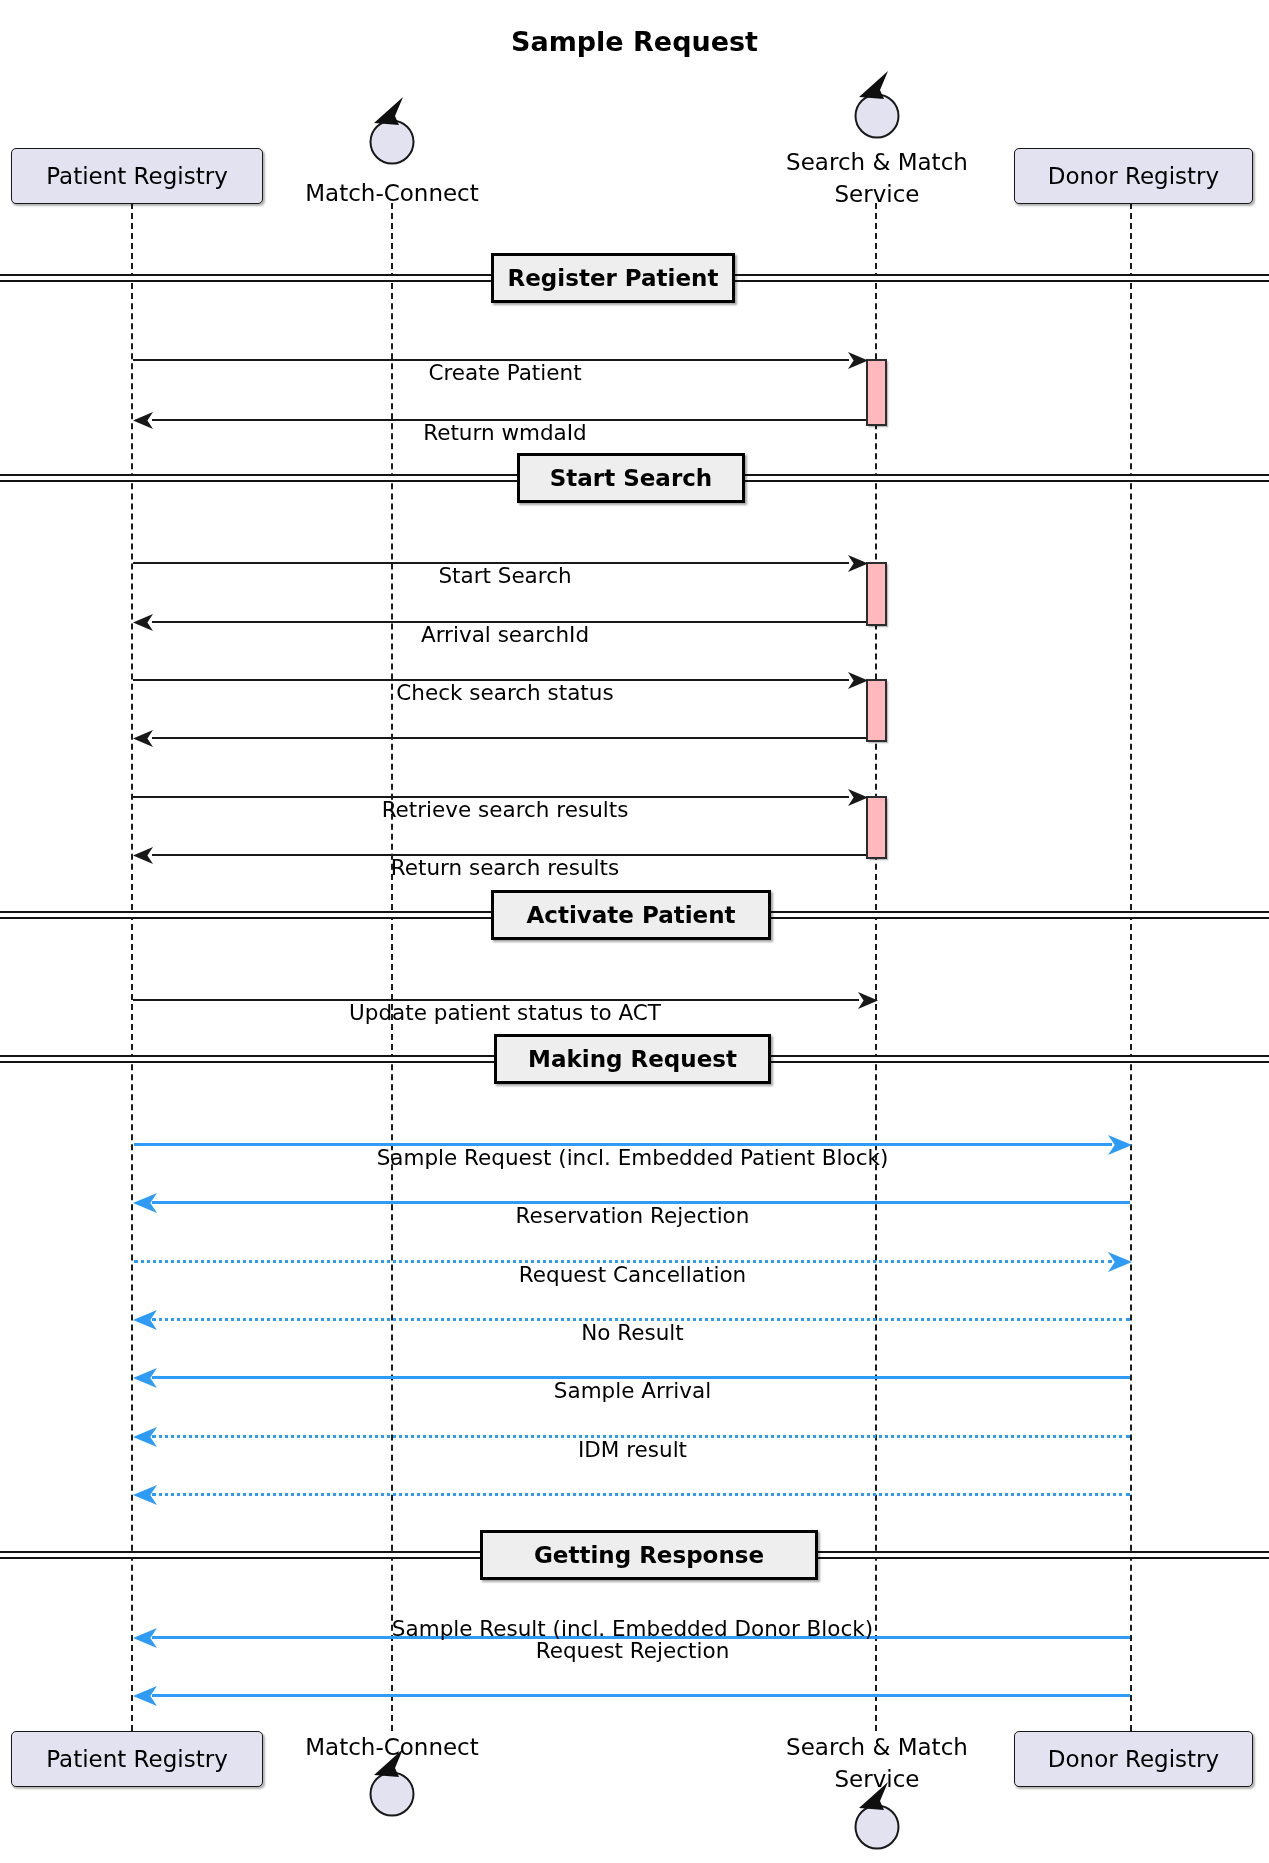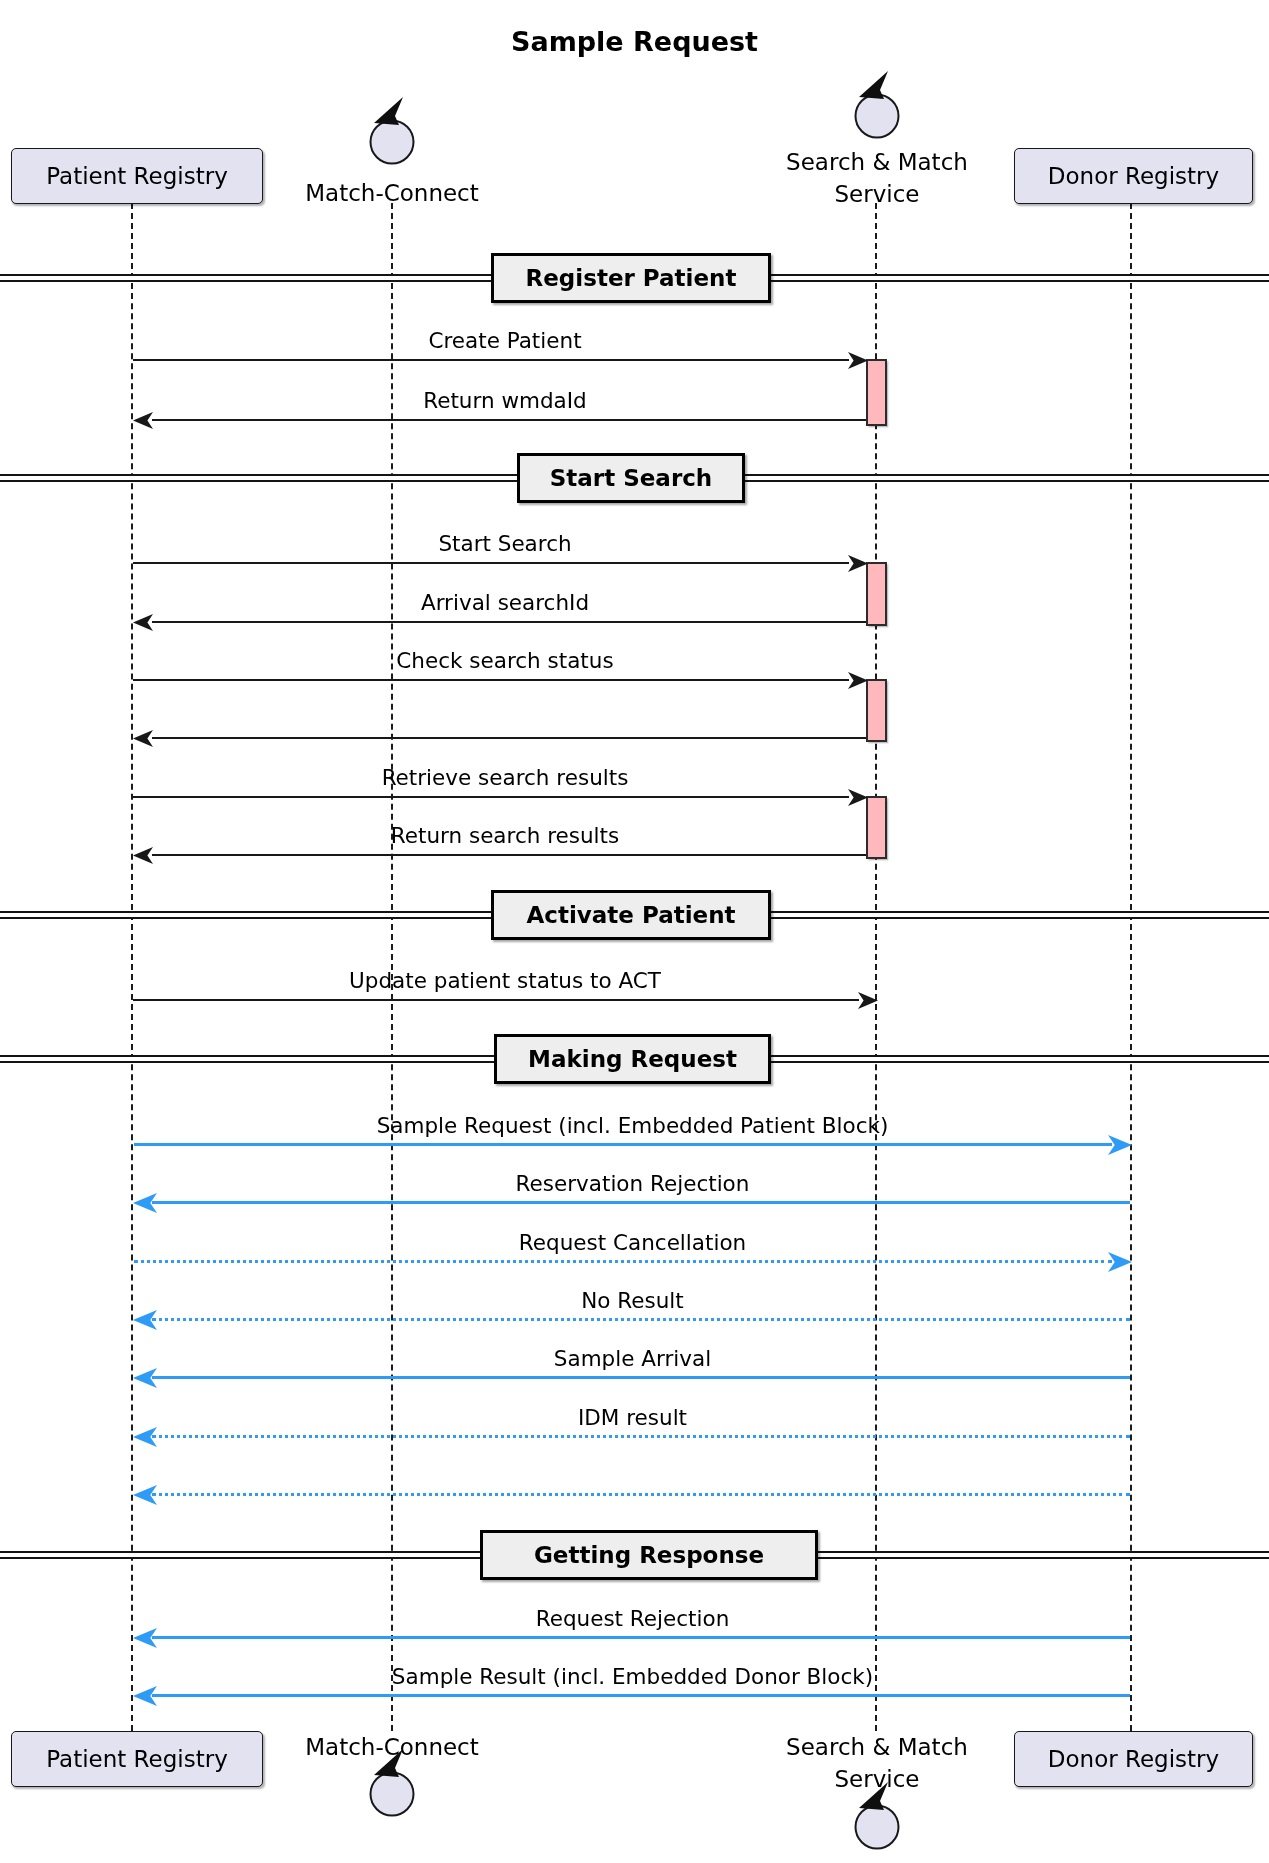--- a/index.html
+++ b/index.html
@@ -10,21 +10,21 @@
   .lifeline{position:absolute;width:0;border-left:2px dashed #1b1b1b;top:203px;height:1528px;}
   .pbox{position:absolute;height:56px;background:#E2E2F0;border:1.8px solid #181818;border-radius:5px;
         box-sizing:border-box;display:flex;align-items:center;justify-content:center;
         font-size:23px;box-shadow:1.5px 2px 2px rgba(0,0,0,.30);}
   .plabel{position:absolute;width:260px;text-align:center;font-size:23px;white-space:nowrap;}
   .divline{position:absolute;left:0;width:1269px;height:4px;background:#fff;
            border-top:2px solid #141414;border-bottom:2px solid #141414;}
   .divbox{position:absolute;height:50px;background:#EEEEEE;border:3px solid #000;box-sizing:border-box;
           display:flex;align-items:center;justify-content:center;font-size:23px;font-weight:bold;
           box-shadow:2px 2px 2px rgba(0,0,0,.35);white-space:nowrap;}
-  .mlabel{position:absolute;height:26px;font-size:21.5px;text-align:center;white-space:nowrap;color:#000;}
+  .mlabel{position:absolute;height:26px;font-size:21.5px;text-align:center;white-space:nowrap;color:#000;margin-top:32px;}
   .lbl-b{left:133px;width:744px;}
   .lbl-u{left:133px;width:999px;}
   .mline{position:absolute;height:0;}
   .ln-k{border-top:2px solid #181818;}
   .ln-bs{border-top:3px solid #2E9BF7;}
   .ln-bd{border-top:3px dotted #2E9BF7;}
   .head{position:absolute;}
   .hk{width:20px;height:17px;background:#181818;}
   .hb{width:24px;height:20px;background:#2E9BF7;}
   .hr{clip-path:polygon(100% 50%, 0 0, 28% 50%, 0 100%);}
@@ -57,21 +57,21 @@
     <circle cx="26" cy="46" r="21.5" fill="#E2E2F0" stroke="#181818" stroke-width="2"></circle>
     <path d="M 8 27 L 37 1 L 29 20 L 33 29 Z" fill="#0f0f0f"></path>
   </svg>
   <div class="plabel" style="left:747px;top:149px;">Search &amp; Match</div>
   <div class="plabel" style="left:747px;top:181px;">Service</div>
   <div class="pbox" style="left:1014px;top:148px;width:239px;">
     <span>Donor Registry</span>
   </div>
 
   <div class="divline" style="top:274px;"></div>
-  <div class="divbox" style="left:491px;top:253px;width:280px;">
+  <div class="divbox" style="left:491px;top:253px;width:244px;">
     <span>Register Patient</span>
   </div>
 
   <div class="activation" style="top:359px;height:63px;"></div>
   <div class="activation" style="top:562px;height:60px;"></div>
   <div class="activation" style="top:679px;height:59px;"></div>
   <div class="activation" style="top:796px;height:59px;"></div>
 
   <div class="mlabel lbl-b" style="top:328px;">Create Patient</div>
   <div class="mline ln-k" style="left:133px;top:359px;width:716px;"></div>
@@ -152,21 +152,21 @@
 
   <div class="divline" style="top:1551px;"></div>
   <div class="divbox" style="left:480px;top:1530px;width:338px;">
     <span>Getting Response</span>
   </div>
 
   <div class="mlabel lbl-u" style="top:1606px;">Request Rejection</div>
   <div class="mline ln-bs" style="left:152px;top:1636px;width:978px;"></div>
   <div class="head hb hl" style="left:133px;top:1628px;"></div>
 
-  <div class="mlabel lbl-u" style="top:1664px;">Sample Result (incl. Embedded Donor Block)</div>
+  <div class="mlabel lbl-u" style="top:1584px;">Sample Result (incl. Embedded Donor Block)</div>
   <div class="mline ln-bs" style="left:152px;top:1694px;width:978px;"></div>
   <div class="head hb hl" style="left:133px;top:1686px;"></div>
 
   <div class="pbox" style="left:11px;top:1731px;width:252px;">
     <span>Patient Registry</span>
   </div>
   <div class="plabel" style="left:262px;top:1734px;">Match-Connect</div>
   <svg class="ctrl" style="left:366px;top:1748px;" viewBox="0 0 52 70">
     <circle cx="26" cy="46" r="21.5" fill="#E2E2F0" stroke="#181818" stroke-width="2"></circle>
     <path d="M 8 27 L 37 1 L 29 20 L 33 29 Z" fill="#0f0f0f"></path>

